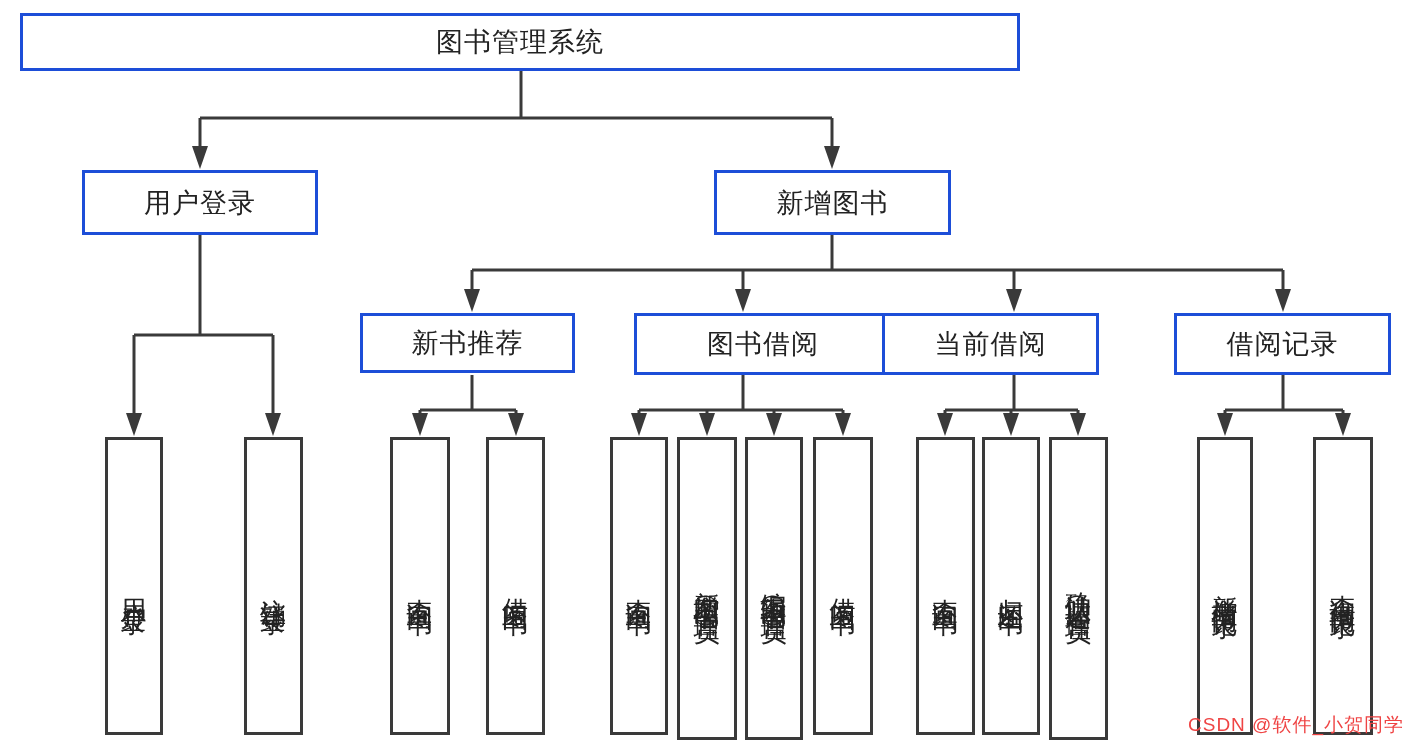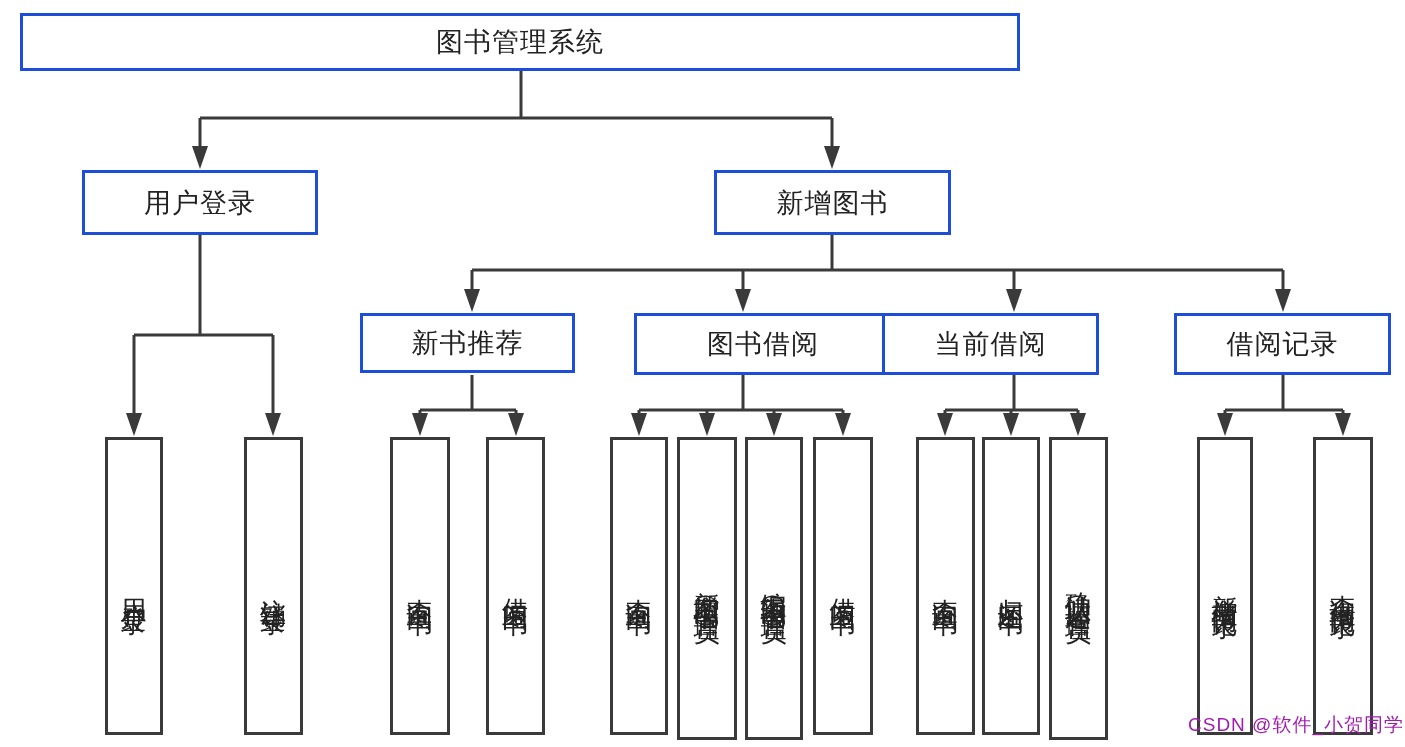--- a/index.html
+++ b/index.html
@@ -17,21 +17,21 @@
   }
   .vbox{
     position:absolute;box-sizing:border-box;background:#ffffff;border:3px solid #3a3a3a;
     display:flex;align-items:center;justify-content:center;z-index:2;
   }
   .vtext{
     writing-mode:vertical-rl;text-orientation:mixed;
     font-size:26px;letter-spacing:4px;line-height:1;color:#222222;white-space:nowrap;
   }
   .watermark{
-    position:absolute;z-index:5;font-size:19px;letter-spacing:1px;color:#a21caf;
+    position:absolute;z-index:5;font-size:19px;letter-spacing:1px;color:#ef4444;
     white-space:nowrap;
   }
 </style>
 </head>
 <body>
 
 <div id="stage">
 
   <svg id="wires" width="1405" height="747" viewBox="0 0 1405 747">
 

